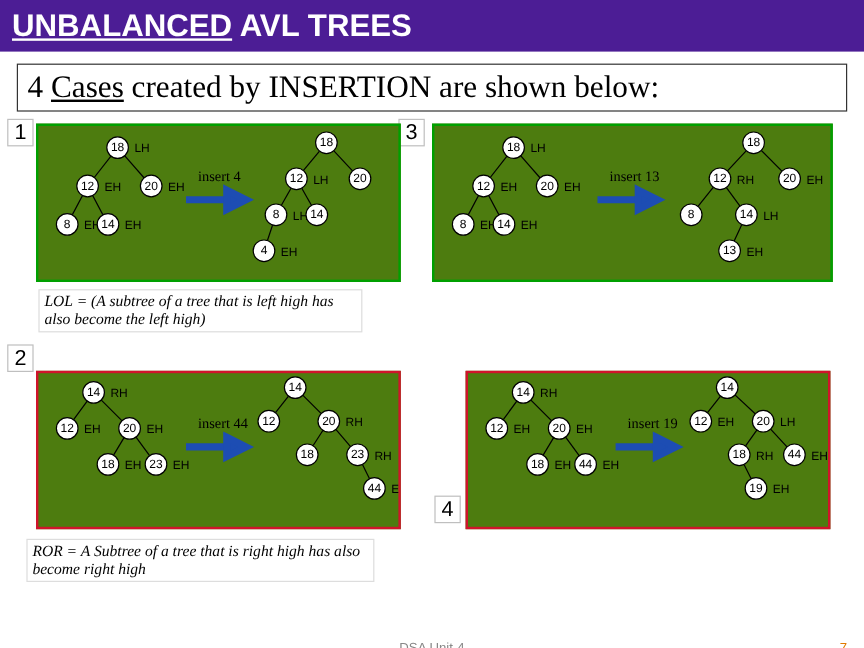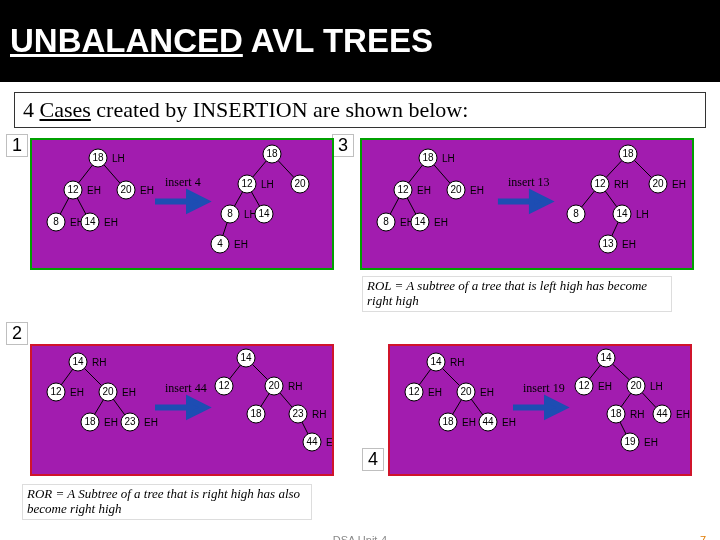--- a/index.html
+++ b/index.html
@@ -1,23 +1,23 @@
 <!DOCTYPE html>
 <html><head>
 <meta charset="utf-8">
 <style>
   html,body{margin:0;padding:0;width:720px;height:540px;background:#fff;font-family:Arial,Helvetica,sans-serif;overflow:hidden}
-  .red-bar{background:#000000;color:#fff;padding:22px 10px;font-size:33px;font-weight:bold}
+  .red-bar{background:#4c1d95;color:#fff;padding:6px 10px;font-size:26px;font-weight:bold}
   .red-bar .under{text-decoration:underline;color:#fff}
-  .subtitle-box{border:1px solid #333;margin:10px 14px 6px 14px;padding:4px 8px;font-family:"Times New Roman",serif;font-size:22px}
+  .subtitle-box{border:1px solid #333;margin:10px 14px 6px 14px;padding:4px 8px;font-family:"Times New Roman",serif;font-size:26px}
   .subtitle-box .cases{text-decoration:underline}
   .content{position:relative;height:440px}
   .case-num{position:absolute;border:1px solid #bfbfbf;background:#fff;font-family:Arial;font-size:18px;padding:0 5px}
   .caption{position:absolute;font-family:"Times New Roman",serif;font-style:italic;font-size:13px;border:1px solid #ddd;background:#fff;padding:2px 4px;line-height:1.15}
-  .diagram-box{position:absolute;border:2px solid;background:#a21caf}
+  .diagram-box{position:absolute;border:2px solid;background:#4d7c0f}
   svg text{font-family:Arial;font-size:10px}
   svg text.op{font-family:"Times New Roman",serif;font-size:12px}
   .arrow{stroke:#1d4db3;stroke-width:6;fill:#1d4db3}
   .footer{position:absolute;bottom:6px;width:720px;font-size:11px;color:#888;pointer-events:none}
   .footer .mid{position:absolute;left:0;right:0;text-align:center}
   .footer .pg{position:absolute;right:14px;color:#e07a00}
 </style>
 </head>
 <body>
 
@@ -29,21 +29,21 @@
   <span>4 </span><span class="cases">Cases</span><span> created by INSERTION are shown below:</span>
 </div>
 
 <div class="content">
 
   <div class="case-num" style="left:6px;top:0px">1</div>
   <div class="case-num" style="left:332px;top:0px">3</div>
   <div class="case-num" style="left:6px;top:188px">2</div>
   <div class="case-num" style="left:362px;top:314px">4</div>
 
-  <div class="caption" style="left:362px;top:142px;width:300px">ROL = A subtree of a tree that is left high has become right high</div>
+  <div class="caption" style="left:32px;top:142px;width:260px">LOL = (A subtree of a tree that is left high has also become the left high)</div>
   <div class="caption" style="left:22px;top:350px;width:280px">ROR = A Subtree of a tree that is right high has also become right high</div>
 
   <div class="diagram-box" id="dg1" style="left: 30px; top: 4px; width: 300px; height: 128px; border-color: rgb(0, 160, 0);"><svg width="300" height="128">
         <line x1="66" y1="18" x2="41" y2="50" stroke="#000"></line>
         <line x1="66" y1="18" x2="94" y2="50" stroke="#000"></line>
         <line x1="41" y1="50" x2="24" y2="82" stroke="#000"></line>
         <line x1="41" y1="50" x2="58" y2="82" stroke="#000"></line>
         <circle cx="66" cy="18" r="9" fill="#fff" stroke="#000"></circle>
         <text x="66" y="21" text-anchor="middle">18</text>
         <text x="80" y="22">LH</text>

